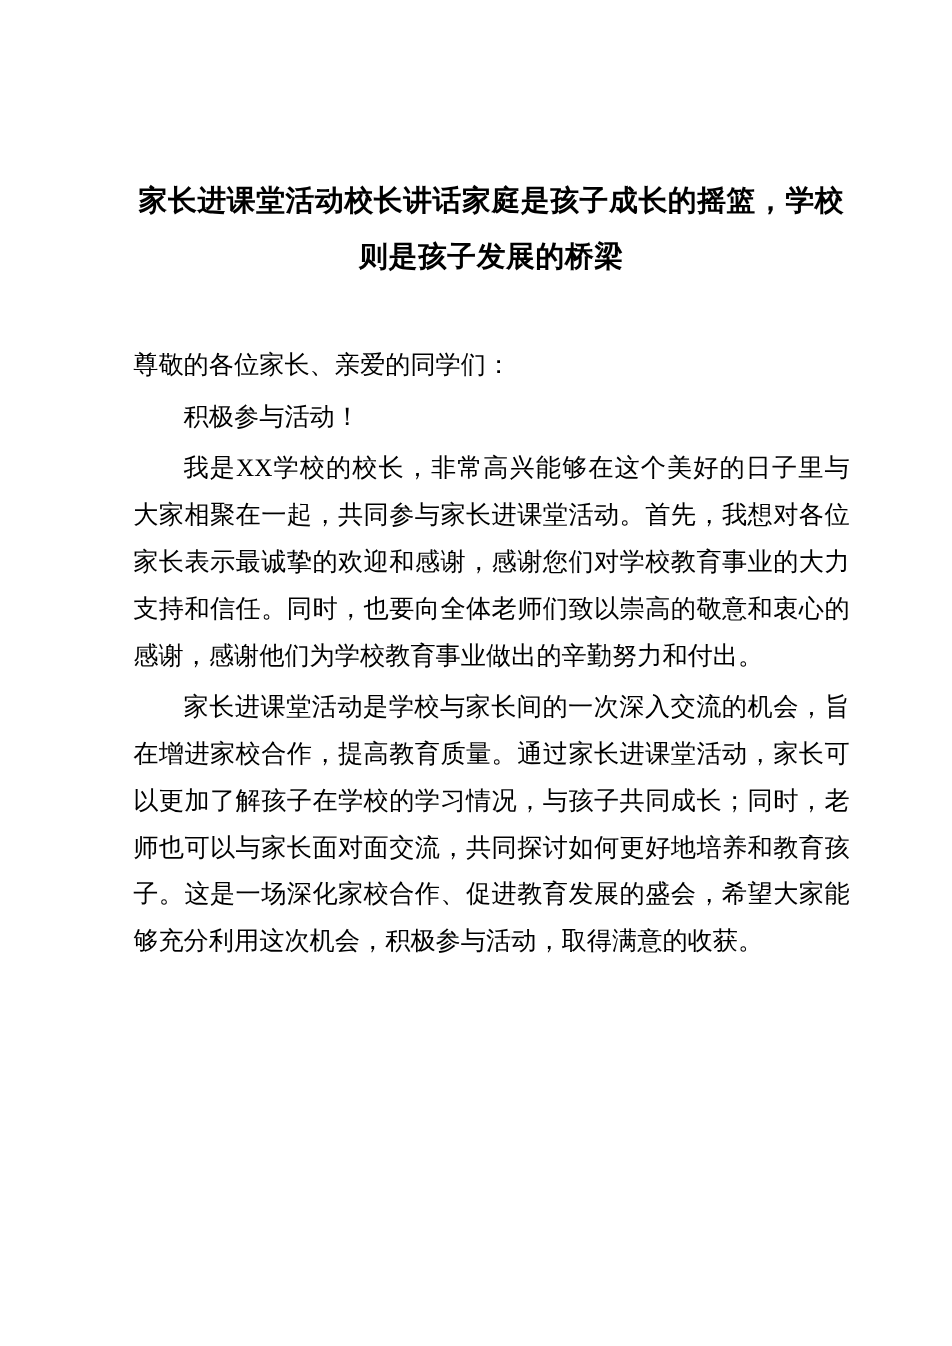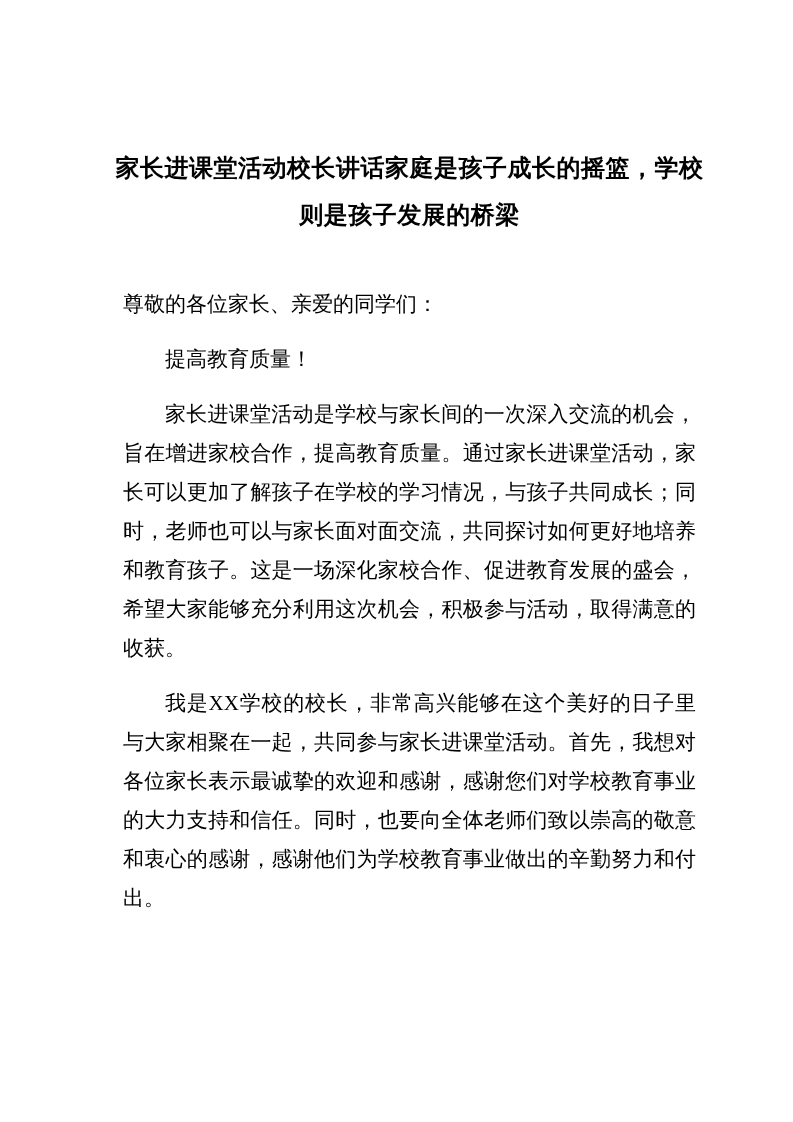--- a/index.html
+++ b/index.html
@@ -27,33 +27,33 @@
     text-align: center;
     letter-spacing: 0.5px;
   }
   .doc-body {
     font-size: 21px;
     line-height: 39px;
     text-align: justify;
     text-justify: inter-ideograph;
   }
   .para {
-    margin: 16px;
+    margin: 4px;
     text-indent: 2em;
     word-break: break-all;
   }
   .para.no-indent {
     text-indent: 0;
   }
 </style>
 </head>
 <body>
 
 <div class="page">
   <h1 class="doc-title">家长进课堂活动校长讲话家庭是孩子成长的摇篮，学校则是孩子发展的桥梁</h1>
 
   <div class="doc-body">
     <p class="para no-indent">尊敬的各位家长、亲爱的同学们：</p>
-    <p class="para">提高教育质量！</p>
+    <p class="para">积极参与活动！</p>
+    <p class="para">我是XX学校的校长，非常高兴能够在这个美好的日子里与大家相聚在一起，共同参与家长进课堂活动。首先，我想对各位家长表示最诚挚的欢迎和感谢，感谢您们对学校教育事业的大力支持和信任。同时，也要向全体老师们致以崇高的敬意和衷心的感谢，感谢他们为学校教育事业做出的辛勤努力和付出。</p>
     <p class="para">家长进课堂活动是学校与家长间的一次深入交流的机会，旨在增进家校合作，提高教育质量。通过家长进课堂活动，家长可以更加了解孩子在学校的学习情况，与孩子共同成长；同时，老师也可以与家长面对面交流，共同探讨如何更好地培养和教育孩子。这是一场深化家校合作、促进教育发展的盛会，希望大家能够充分利用这次机会，积极参与活动，取得满意的收获。</p>
-    <p class="para">我是XX学校的校长，非常高兴能够在这个美好的日子里与大家相聚在一起，共同参与家长进课堂活动。首先，我想对各位家长表示最诚挚的欢迎和感谢，感谢您们对学校教育事业的大力支持和信任。同时，也要向全体老师们致以崇高的敬意和衷心的感谢，感谢他们为学校教育事业做出的辛勤努力和付出。</p>
   </div>
 </div>
 
 </body></html>

